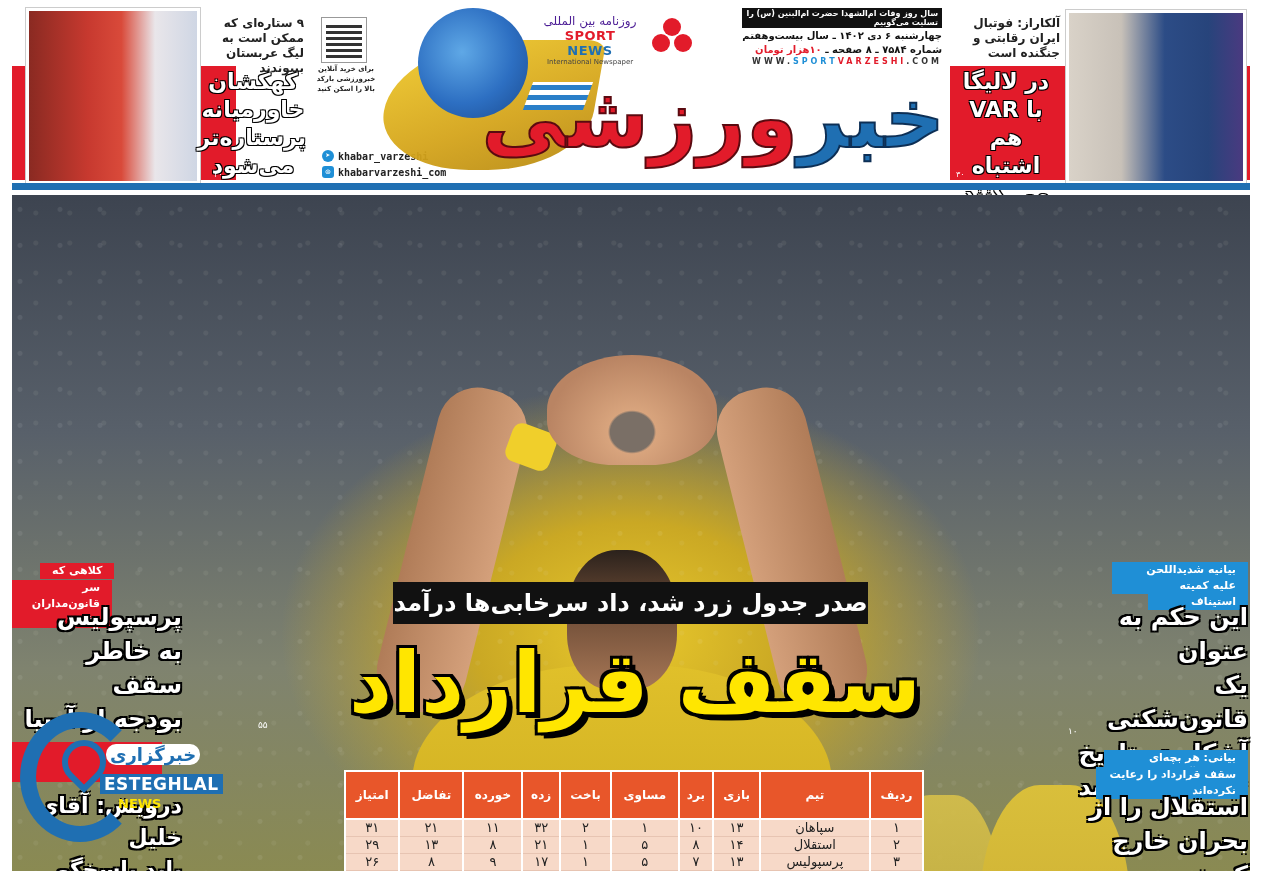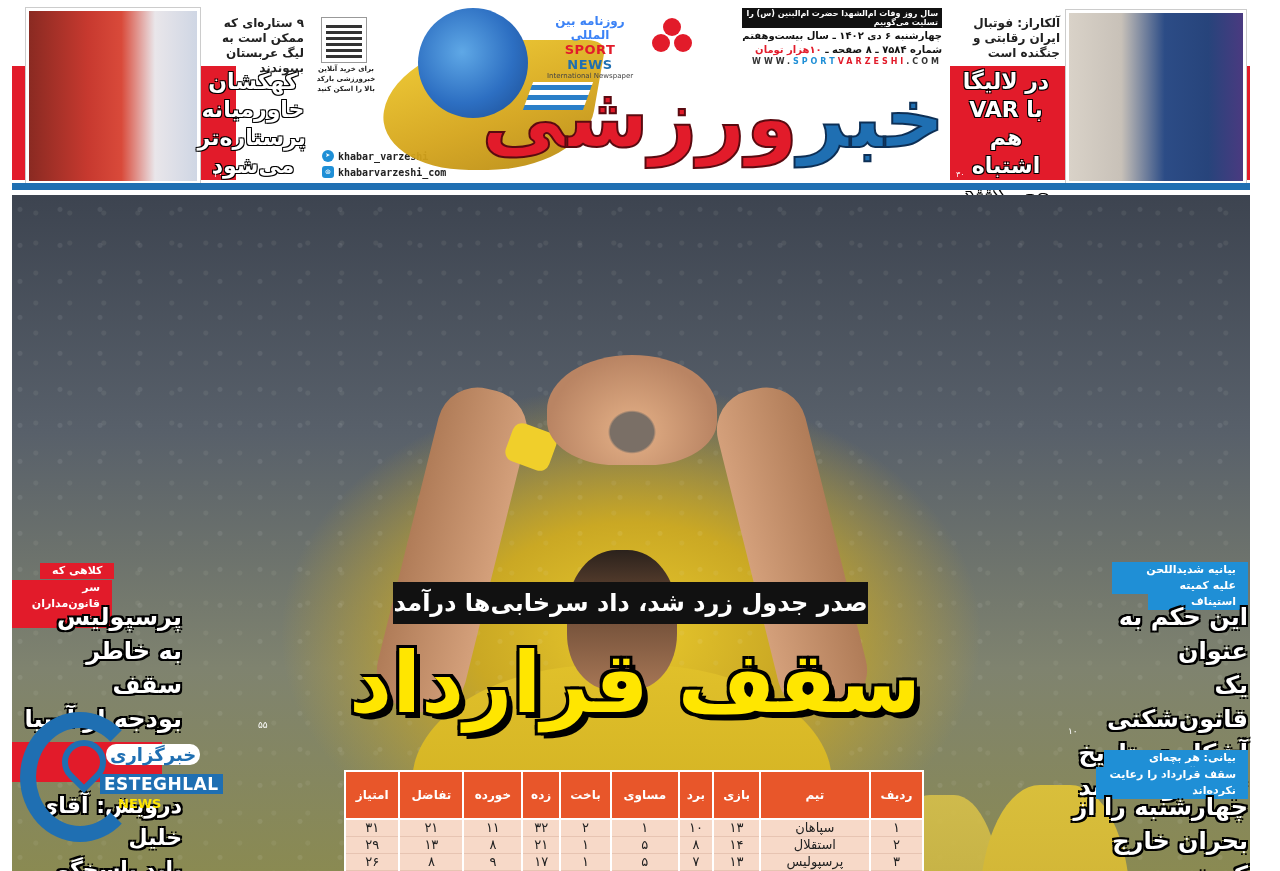--- a/index.html
+++ b/index.html
@@ -17,21 +17,21 @@
   .page-ref{position:absolute;font-size:8px;color:#fff}
   .qr{position:absolute;left:322px;top:18px;width:44px;height:44px;background:
       repeating-linear-gradient(0deg,#333 0 3px,#fff 3px 6px),#fff;border:4px solid #fff;outline:1px solid #999}
   .qr-text{position:absolute;left:316px;top:64px;width:60px;font-size:7px;line-height:10px;color:#222;text-align:center;direction:rtl;font-weight:bold}
   .social{position:absolute;left:322px;font-size:10px;font-weight:bold;color:#222;font-family:"DejaVu Sans Mono",monospace;display:flex;align-items:center;gap:4px}
   .social .ic{width:12px;height:12px;border-radius:50%;background:#1f8fd6;display:inline-block;color:#fff;font-size:8px;line-height:12px;text-align:center}
   .globe{position:absolute;left:418px;top:8px;width:110px;height:110px;border-radius:50%;background:radial-gradient(circle at 40% 40%,#5fa8e6 0%,#2d6fc2 55%,#1b4a8e 100%)}
   .swoosh{position:absolute;left:385px;top:40px;width:210px;height:130px;border-radius:60% 10% 50% 50%;background:linear-gradient(160deg,#f1cc2e 0%,#d4a41b 60%,#b88a12 100%);transform:skewX(-10deg);opacity:.95}
   .flagbox{position:absolute;left:528px;top:82px;width:60px;height:28px;background:repeating-linear-gradient(0deg,#2a7fc8 0 5px,#fff 5px 10px);transform:skewX(-20deg)}
   .sportnews{position:absolute;left:540px;top:14px;width:100px;text-align:center}
-  .sportnews .fa{font-size:12px;font-weight:bold;color:#3b82f6;direction:rtl}
+  .sportnews .fa{font-size:12px;font-weight:normal;color:#4c1d95;direction:rtl}
   .sportnews .en{font-size:13px;font-weight:bold;letter-spacing:.5px}
   .sportnews .en .s{color:#e21b2a}.sportnews .en .n{color:#1f6fb2}
   .sportnews .sub{font-size:7px;color:#444}
   .balls{position:absolute;left:652px;top:18px;width:40px;height:36px}
   .balls span{position:absolute;width:18px;height:18px;border-radius:50%;background:#e21b2a}
   .dateline{position:absolute;left:742px;top:8px;width:200px;direction:rtl;text-align:right}
   .dateline .slogan{background:#111;color:#fff;font-size:8px;font-weight:bold;padding:1px 4px;display:inline-block}
   .dateline .l{font-size:10px;font-weight:bold;color:#111;line-height:14px}
   .dateline .price{color:#e21b2a}
   .website{position:absolute;left:742px;top:57px;width:200px;font-size:8px;letter-spacing:3px;font-weight:bold;color:#333;text-align:right}
@@ -187,21 +187,21 @@
     <div>این حکم به عنوان</div>
     <div>یک قانون‌شکنی</div>
     <div>آشکار در تاریخ</div>
     <div>ثبت خواهد شد</div>
   </div>
   <span class="pg-marker" style="left:1068px;top:726px">۱۰</span>
 
   <div class="tag blue" style="left:1104px;top:750px;width:144px">بیانی: هر بچه‌ای می‌داند آنها</div>
   <div class="tag blue" style="left:1096px;top:767px;width:152px">سقف قرارداد را رعایت نکرده‌اند</div>
   <div class="side-head" style="left:1040px;top:790px;width:208px">
-    <div>چهارشنبه را از</div>
+    <div>استقلال را از</div>
     <div>بحران خارج کردند</div>
   </div>
 
   <table class="standings">
     <thead>
       <tr>
         <th>ردیف</th>
         <th style="width:110px">تیم</th>
         <th>بازی</th>
         <th>برد</th>

